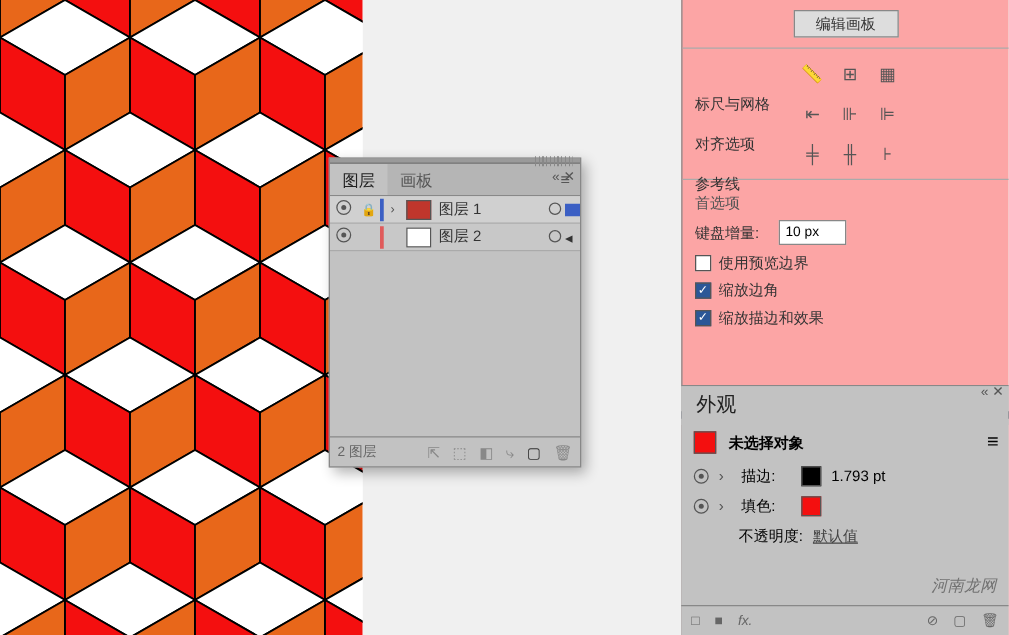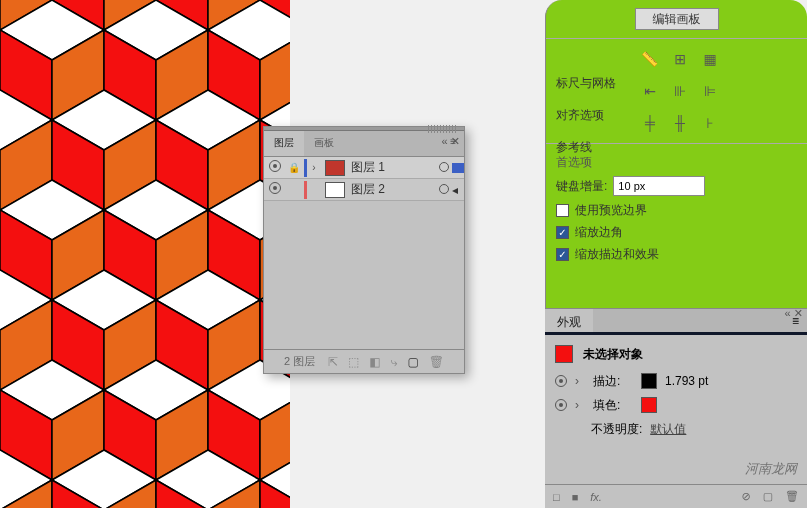--- a/index.html
+++ b/index.html
@@ -8,57 +8,57 @@
   .canvas { position: absolute; left: 0; top: 0; width: 290px; height: 508px; background: #fff; }
   .canvas svg { width: 290px; height: 508px; }
   
   .layers-panel {
     position: absolute; left: 263px; top: 126px; width: 202px; height: 248px;
     background: #c2c2c2; border: 1px solid #888; box-shadow: 4px 4px 10px rgba(0,0,0,0.3);
   }
   .panel-top { height: 4px; background: #9a9a9a; border-bottom: 1px solid #777; position: relative; }
   .panel-top::after { content:""; position:absolute; right:6px; top:-2px; width:30px; height:8px; background: repeating-linear-gradient(90deg,#888 0 1px,transparent 1px 3px); }
   .panel-close { position: absolute; right: 4px; top: 8px; font-size: 11px; color: #555; }
-  .tabs { display: flex; height: 26px; background: #b5b5b5; border-bottom: 1px solid #888; font-size: 10px; color: #555; }
+  .tabs { display: flex; height: 26px; background: #b5b5b5; border-bottom: 1px solid #888; font-size: 13px; color: #555; }
   .tab { padding: 5px 10px; cursor: pointer; }
   .tab.active { background: #c2c2c2; color: #222; }
   .tab-menu { margin-left: auto; padding: 5px 8px; }
   
   .layer-rows { background: #c8c8c8; }
   .layer-row { display: flex; align-items: center; height: 22px; border-bottom: 1px solid #aaa; font-size: 12px; color: #333; }
   .layer-row.sel { background: #d0d0d0; }
   .vis { width: 22px; text-align: center; }
   .lock { width: 18px; text-align: center; color: #555; font-size: 10px; }
   .color-bar { width: 3px; height: 18px; }
   .expand { width: 14px; text-align:center; color:#555; font-size:10px; }
   .thumb { width: 20px; height: 16px; margin: 0 4px; border: 1px solid #555; }
   .layer-name { flex: 1; padding-left: 2px; }
   .target { width: 16px; text-align: center; }
   .sel-square { width: 12px; }
-  .panel-footer { position: absolute; bottom: 0; left: 0; right: 0; height: 24px; border-top: 1px solid #888; display: flex; align-items: center; padding: 0 20px; font-size: 11px; color: #666; gap: 10px; }
+  .panel-footer { position: absolute; bottom: 0; left: 0; right: 0; height: 24px; border-top: 1px solid #888; display: flex; align-items: center; padding: 0 6px; font-size: 11px; color: #666; gap: 10px; }
   .footer-icons { margin-left: auto; display: flex; gap: 10px; color: #888; }
   .footer-icons span { font-size: 12px; }
   .footer-icons .dark { color: #333; }
   
-  .right-panels { position: absolute; right: 0; top: 0; width: 262px; height: 508px; background: #84cc16; border-left: 1px solid #888; border-radius: 17px; }
+  .right-panels { position: absolute; right: 0; top: 0; width: 262px; height: 508px; background: #fca5a5; border-left: 1px solid #888; }
   .rp-section { padding: 4px 10px; border-bottom: 1px solid #aaa; }
   .rp-btn { display: block; width: 84px; height: 22px; margin: 4px auto; background: #ddd; border: 1px solid #888; font-size: 12px; text-align: center; line-height: 20px; color: #333; }
   .rp-row { display: flex; align-items: center; height: 32px; font-size: 12px; color: #333; }
   .rp-label { width: 84px; margin-top: 48px; }
   .rp-icons { display: flex; gap: 10px; }
   .rp-icon { width: 20px; height: 20px; display: flex; align-items: center; justify-content: center; color: #555; font-size: 14px; }
   .rp-header { font-size: 12px; color: #555; padding: 6px 0 2px; }
-  .field-row { display: flex; align-items: center; height: 26px; font-size: 12px; color: #333; gap: 6px; }
-  .text-input { width: 92px; height: 20px; border: 1px solid #888; background: #fff; font-size: 11px; padding: 0 4px; }
+  .field-row { display: flex; align-items: center; height: 26px; font-size: 12px; color: #333; gap: 16px; }
+  .text-input { width: 54px; height: 20px; border: 1px solid #888; background: #fff; font-size: 11px; padding: 0 4px; }
   .cb-row { display: flex; align-items: center; height: 22px; font-size: 12px; color: #333; gap: 6px; }
   .cb { width: 13px; height: 13px; border: 1px solid #555; background: #fff; display: inline-flex; align-items: center; justify-content: center; font-size: 10px; }
   .cb.checked { background: #2b5797; color: #fff; }
   
   .appearance-panel { position: absolute; bottom: 0; right: 0; width: 262px; height: 200px; background: #c2c2c2; border-top: 1px solid #888; }
-  .ap-tabs { display: flex; height: 26px; background: #b5b5b5; border-bottom: 3px solid #0f172a; font-size: 12px; }
+  .ap-tabs { display: flex; height: 26px; background: #b5b5b5; border-bottom: 6px solid #0f172a; font-size: 16px; flex-direction: column; }
   .ap-tab { padding: 5px 12px; color: #555; }
   .ap-tab.active { background: #c2c2c2; color: #222; }
   .ap-body { padding: 6px 10px; }
   .ap-title { display: flex; align-items: center; gap: 10px; font-size: 12px; font-weight: bold; margin: 4px 0 6px; }
   .ap-swatch { width: 18px; height: 18px; border: 1px solid #555; }
   .ap-row { display: flex; align-items: center; height: 24px; font-size: 12px; gap: 8px; }
   .ap-row .exp { width: 10px; color: #555; }
   .ap-row .lbl { width: 40px; }
   .mini-sw { width: 16px; height: 16px; border: 1px solid #555; }
   .ap-footer { position: absolute; bottom: 0; left: 0; right: 0; height: 24px; border-top: 1px solid #888; display: flex; align-items: center; padding: 0 8px; font-size: 11px; color: #666; gap: 12px; }

